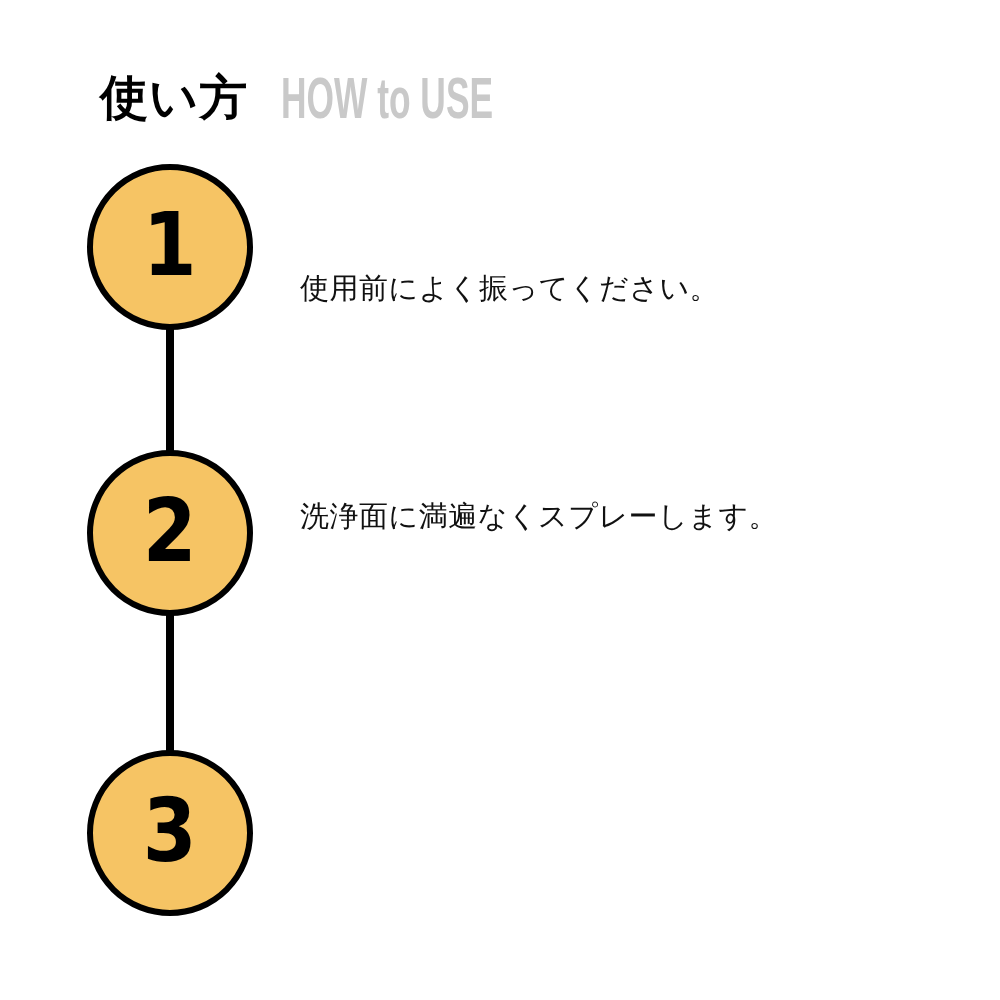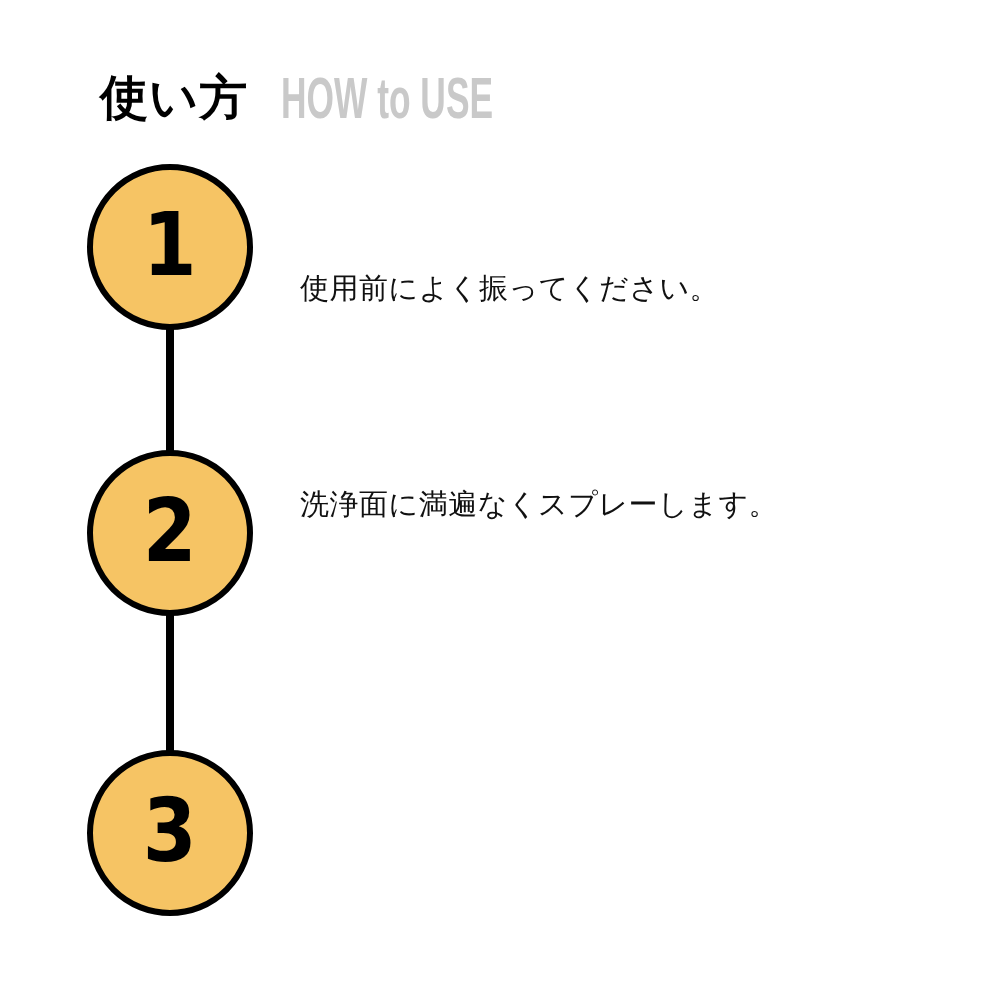--- a/index.html
+++ b/index.html
@@ -91,21 +91,21 @@
     left: 300px;
     width: 590px;
     font-size: 29px;
     line-height: 48px;
     color: var(--text-color, #111111);
     letter-spacing: 0.5px;
     word-break: break-all;
     overflow-wrap: anywhere;
   }
   .step-text.t1 { top: 228px; margin-top: 36px; }
-  .step-text.t2 { top: 480px; }
+  .step-text.t2 { top: 492px; }
   .step-text.t3 { top: 788px; }
 </style>
 </head>
 <body>
 
 <div class="canvas">
 
   <div class="title-jp">使い方</div>
   <div class="title-en">HOW to USE</div>
 

